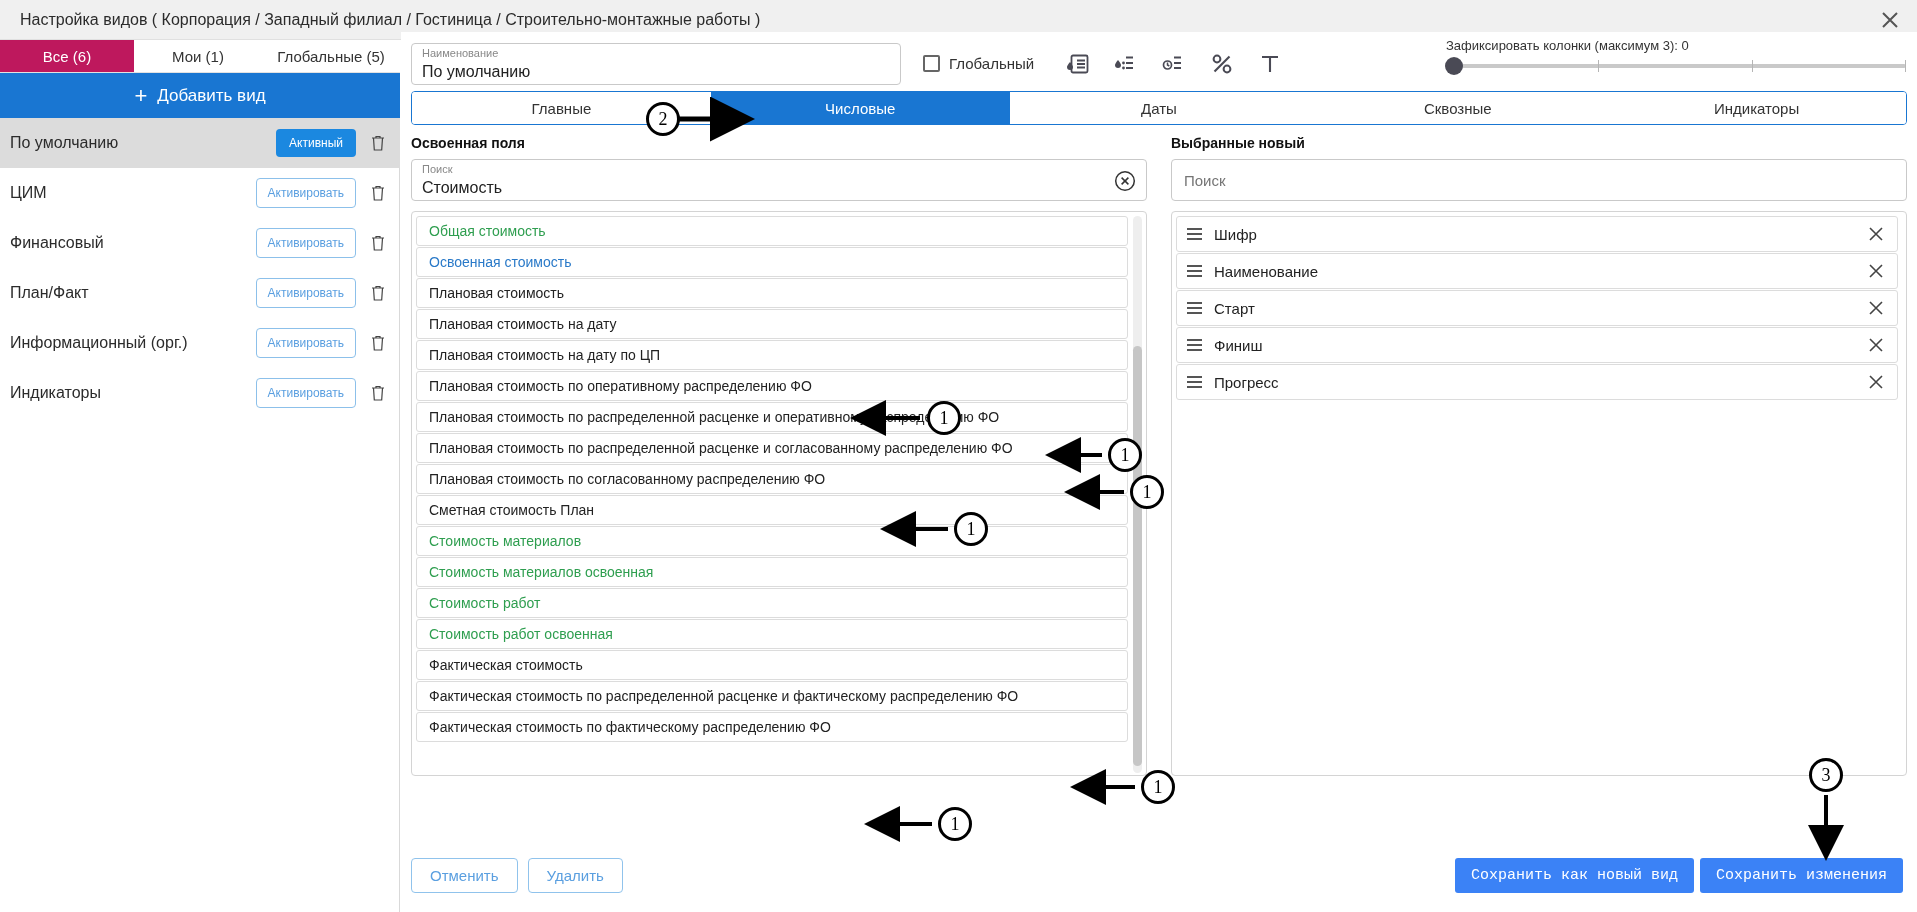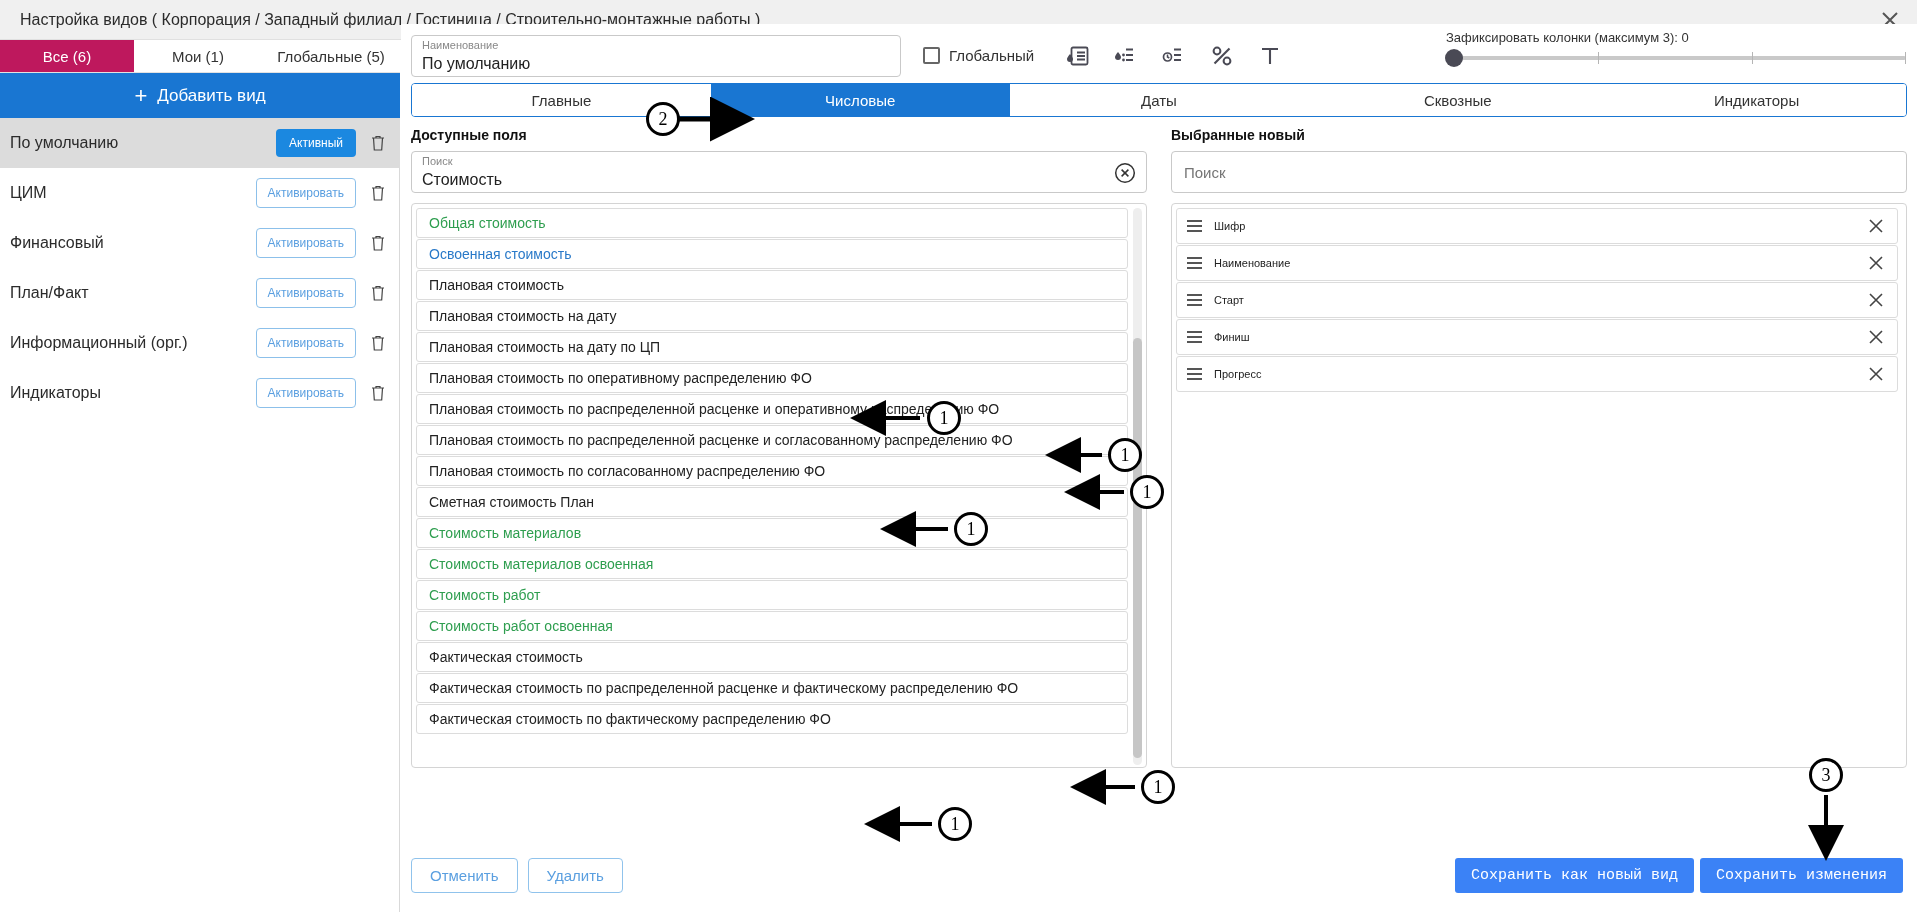--- a/index.html
+++ b/index.html
@@ -64,21 +64,21 @@
     font-size:12px; padding:7px 13px; cursor:pointer; font-family:"Liberation Sans", sans-serif;
   }
   .btn-activate {
     background:#fff; color:#5a9fe0; border:1px solid #8cc0ea; border-radius:4px;
     font-size:12px; padding:7px 11px; cursor:pointer; font-family:"Liberation Sans", sans-serif;
   }
   .trash { margin-left:14px; cursor:pointer; display:flex; align-items:center; }
 
   
   .main {
-    position:absolute; left:401px; top:24px; width:1516px; height:872px;
+    position:absolute; left:401px; top:32px; width:1516px; height:872px;
     background:#fff; padding:0;
   }
   .topbar {
     position:relative; height:55px; display:flex; align-items:center;
     padding:8px 0 0 10px;
   }
   .name-field {
     position:relative; width:490px; height:42px;
     border:1px solid #c9c9c9; border-radius:4px; background:#fff;
     padding:3px 10px 0 10px;
@@ -147,21 +147,21 @@
     position:absolute; right:4px; top:4px; width:9px; height:557px;
     background:#eeeeee; border-radius:5px;
   }
   .vthumb {
     position:absolute; left:0; top:130px; width:9px; height:420px;
     background:#c6c6c6; border-radius:5px; cursor:pointer;
   }
 
   .sel-item {
     height:36px; margin-bottom:1px; border:1px solid #dcdcdc; border-radius:3px;
-    display:flex; align-items:center; padding:0 10px; font-size:11px;
+    display:flex; align-items:center; padding:0 10px; font-size:15px;
     color:#222; background:#fff; cursor:pointer;
   }
   .drag-handle { margin-right:12px; display:flex; flex-direction:column; gap:3px; cursor:grab; }
   .drag-handle span { display:block; width:15px; height:1.7px; background:#555; }
   .sel-label { flex:1; }
   .sel-x { width:22px; height:22px; cursor:pointer; display:flex; align-items:center; justify-content:center; }
 
   
   .footer-left {
     position:absolute; left:411px; top:858px; display:flex; gap:10px;justify-content:center;
@@ -336,21 +336,21 @@
       <div class="mtab">Главные</div>
       <div class="mtab active">Числовые</div>
       <div class="mtab">Даты</div>
       <div class="mtab">Сквозные</div>
       <div class="mtab">Индикаторы</div>
     </div>
 
     <div class="cols">
 
       <div class="col">
-        <div class="col-title">Доступные поля</div>
+        <div class="col-title">Освоенная поля</div>
         <div class="search-field">
           <div class="field-label">Поиск</div>
           <div class="field-value">Стоимость</div>
           <span class="search-clear">
             <svg width="22" height="22" viewBox="0 0 22 22">
               <circle cx="11" cy="11" r="9.3" stroke="#333" stroke-width="1.5" fill="none"></circle>
               <path d="M7.6 7.6l6.8 6.8M14.4 7.6l-6.8 6.8" stroke="#333" stroke-width="1.5"></path>
             </svg>
           </span>
         </div>

